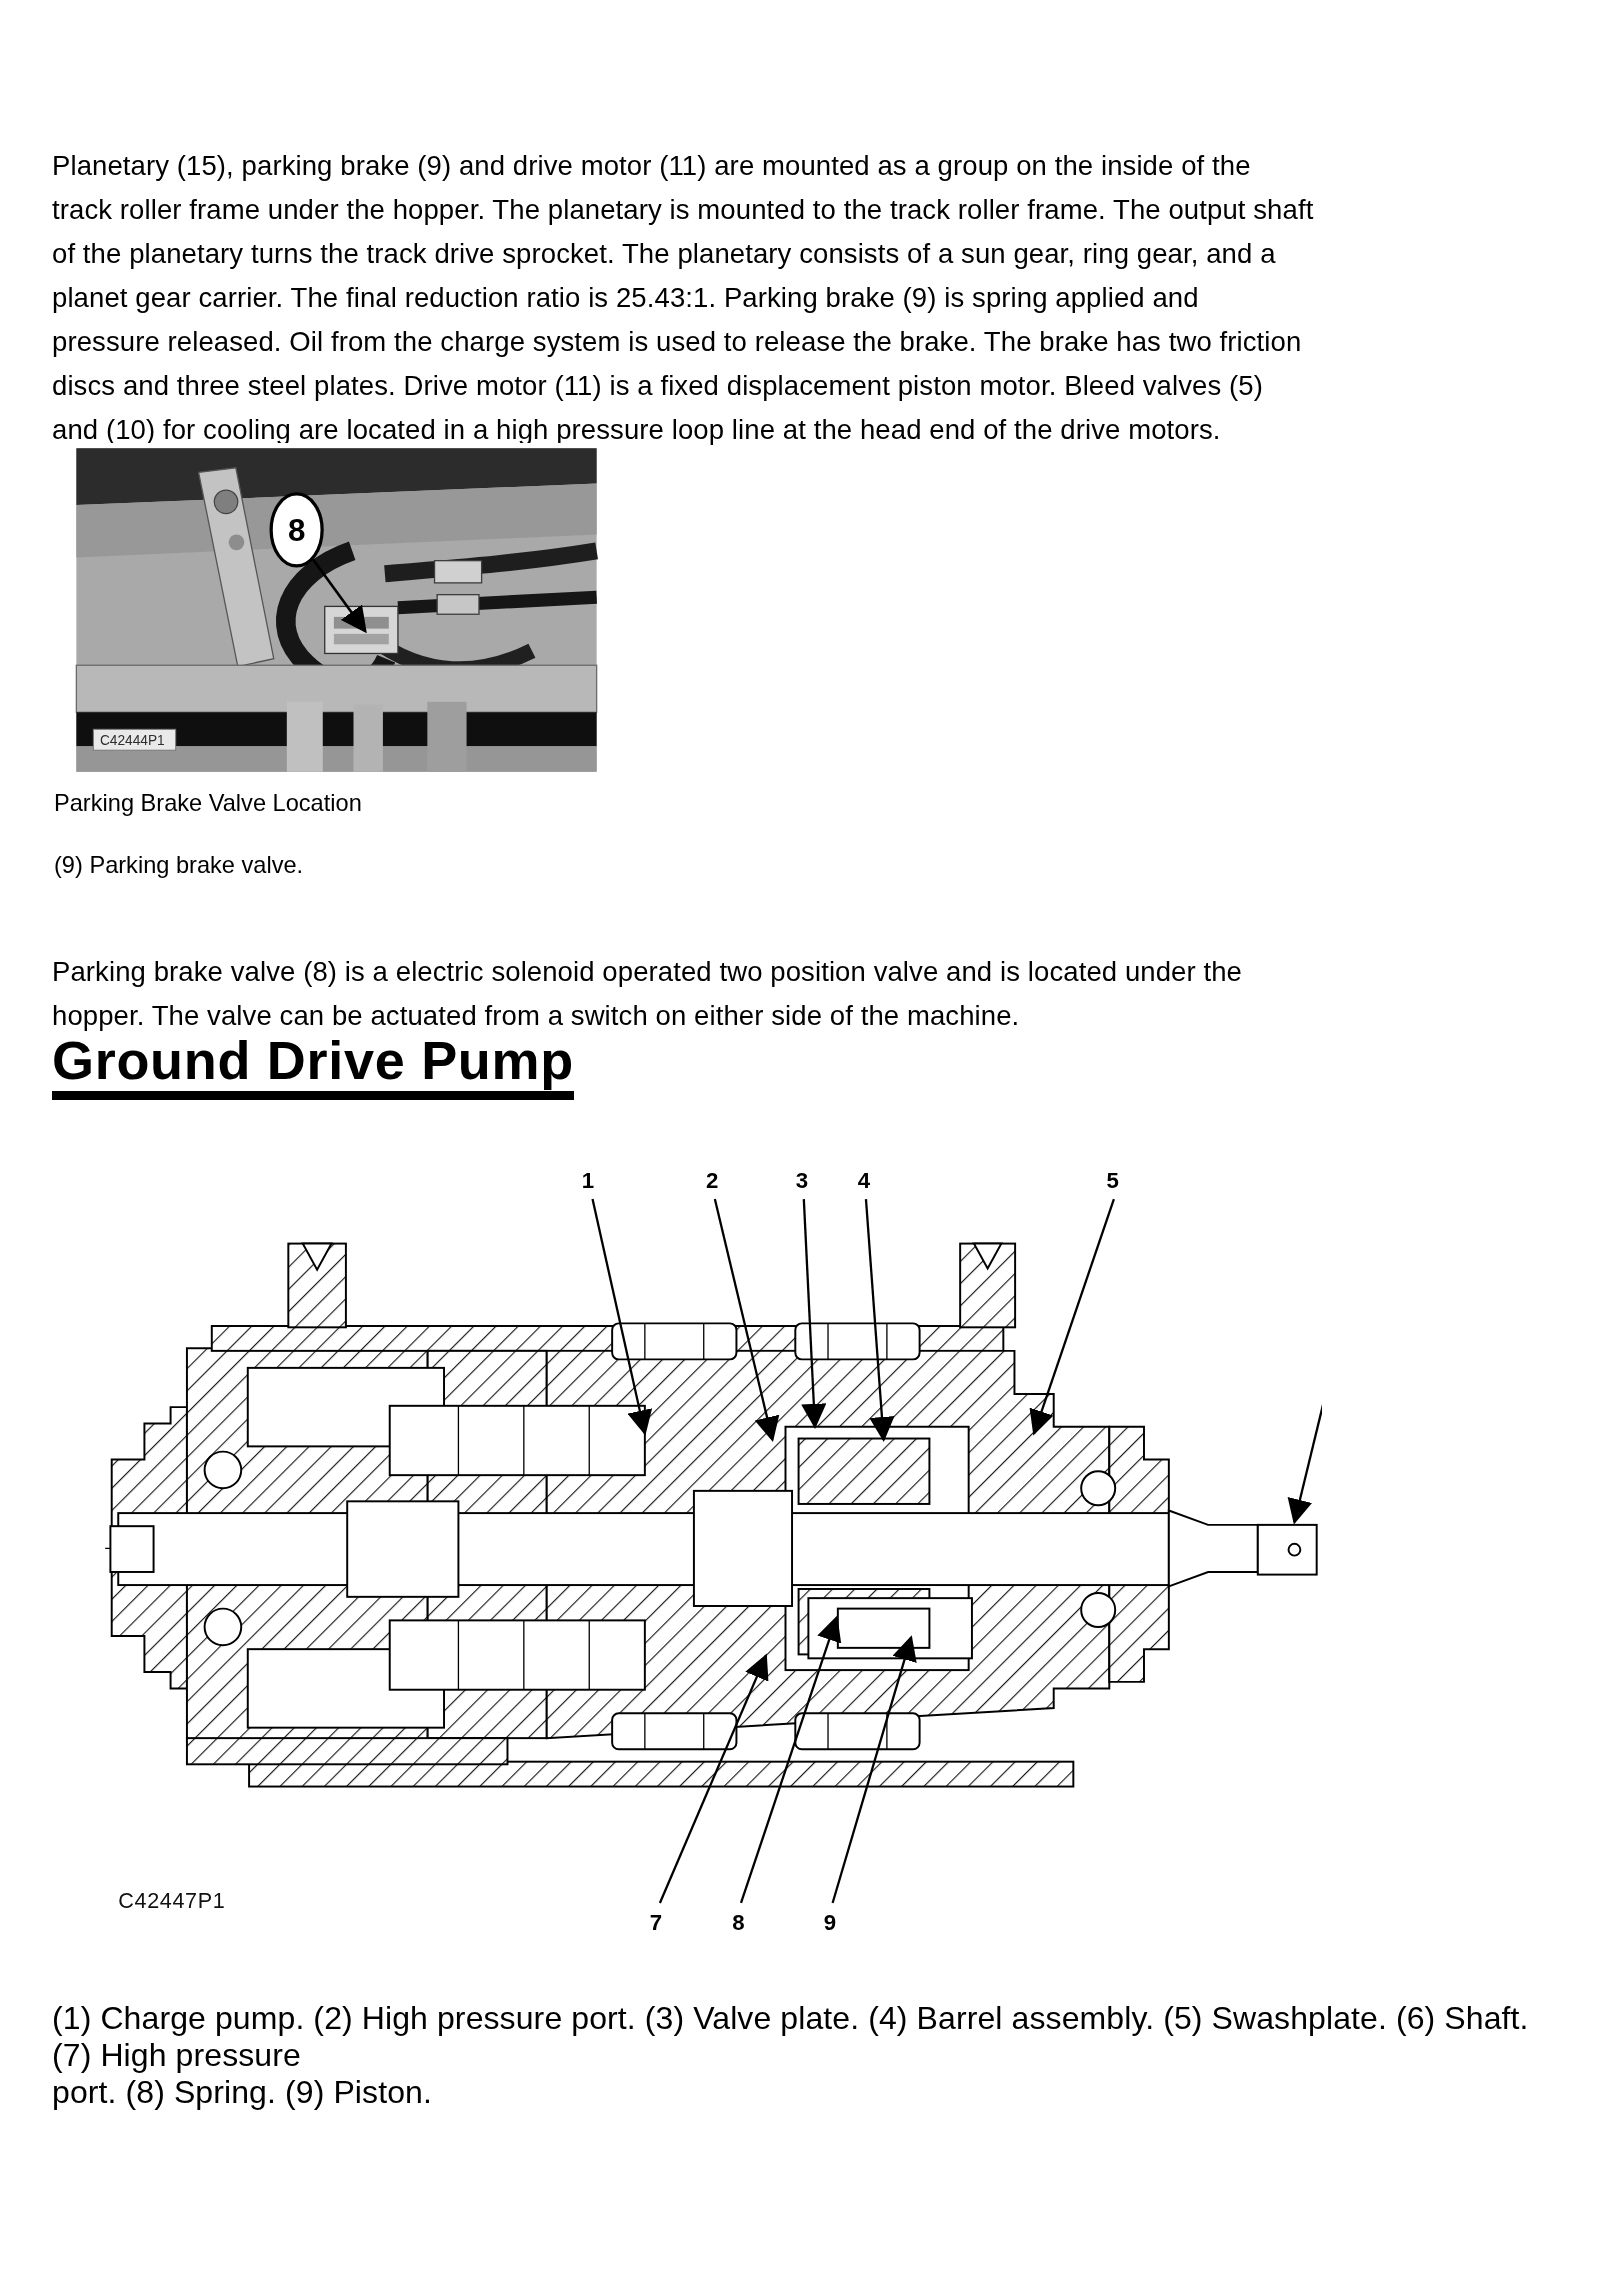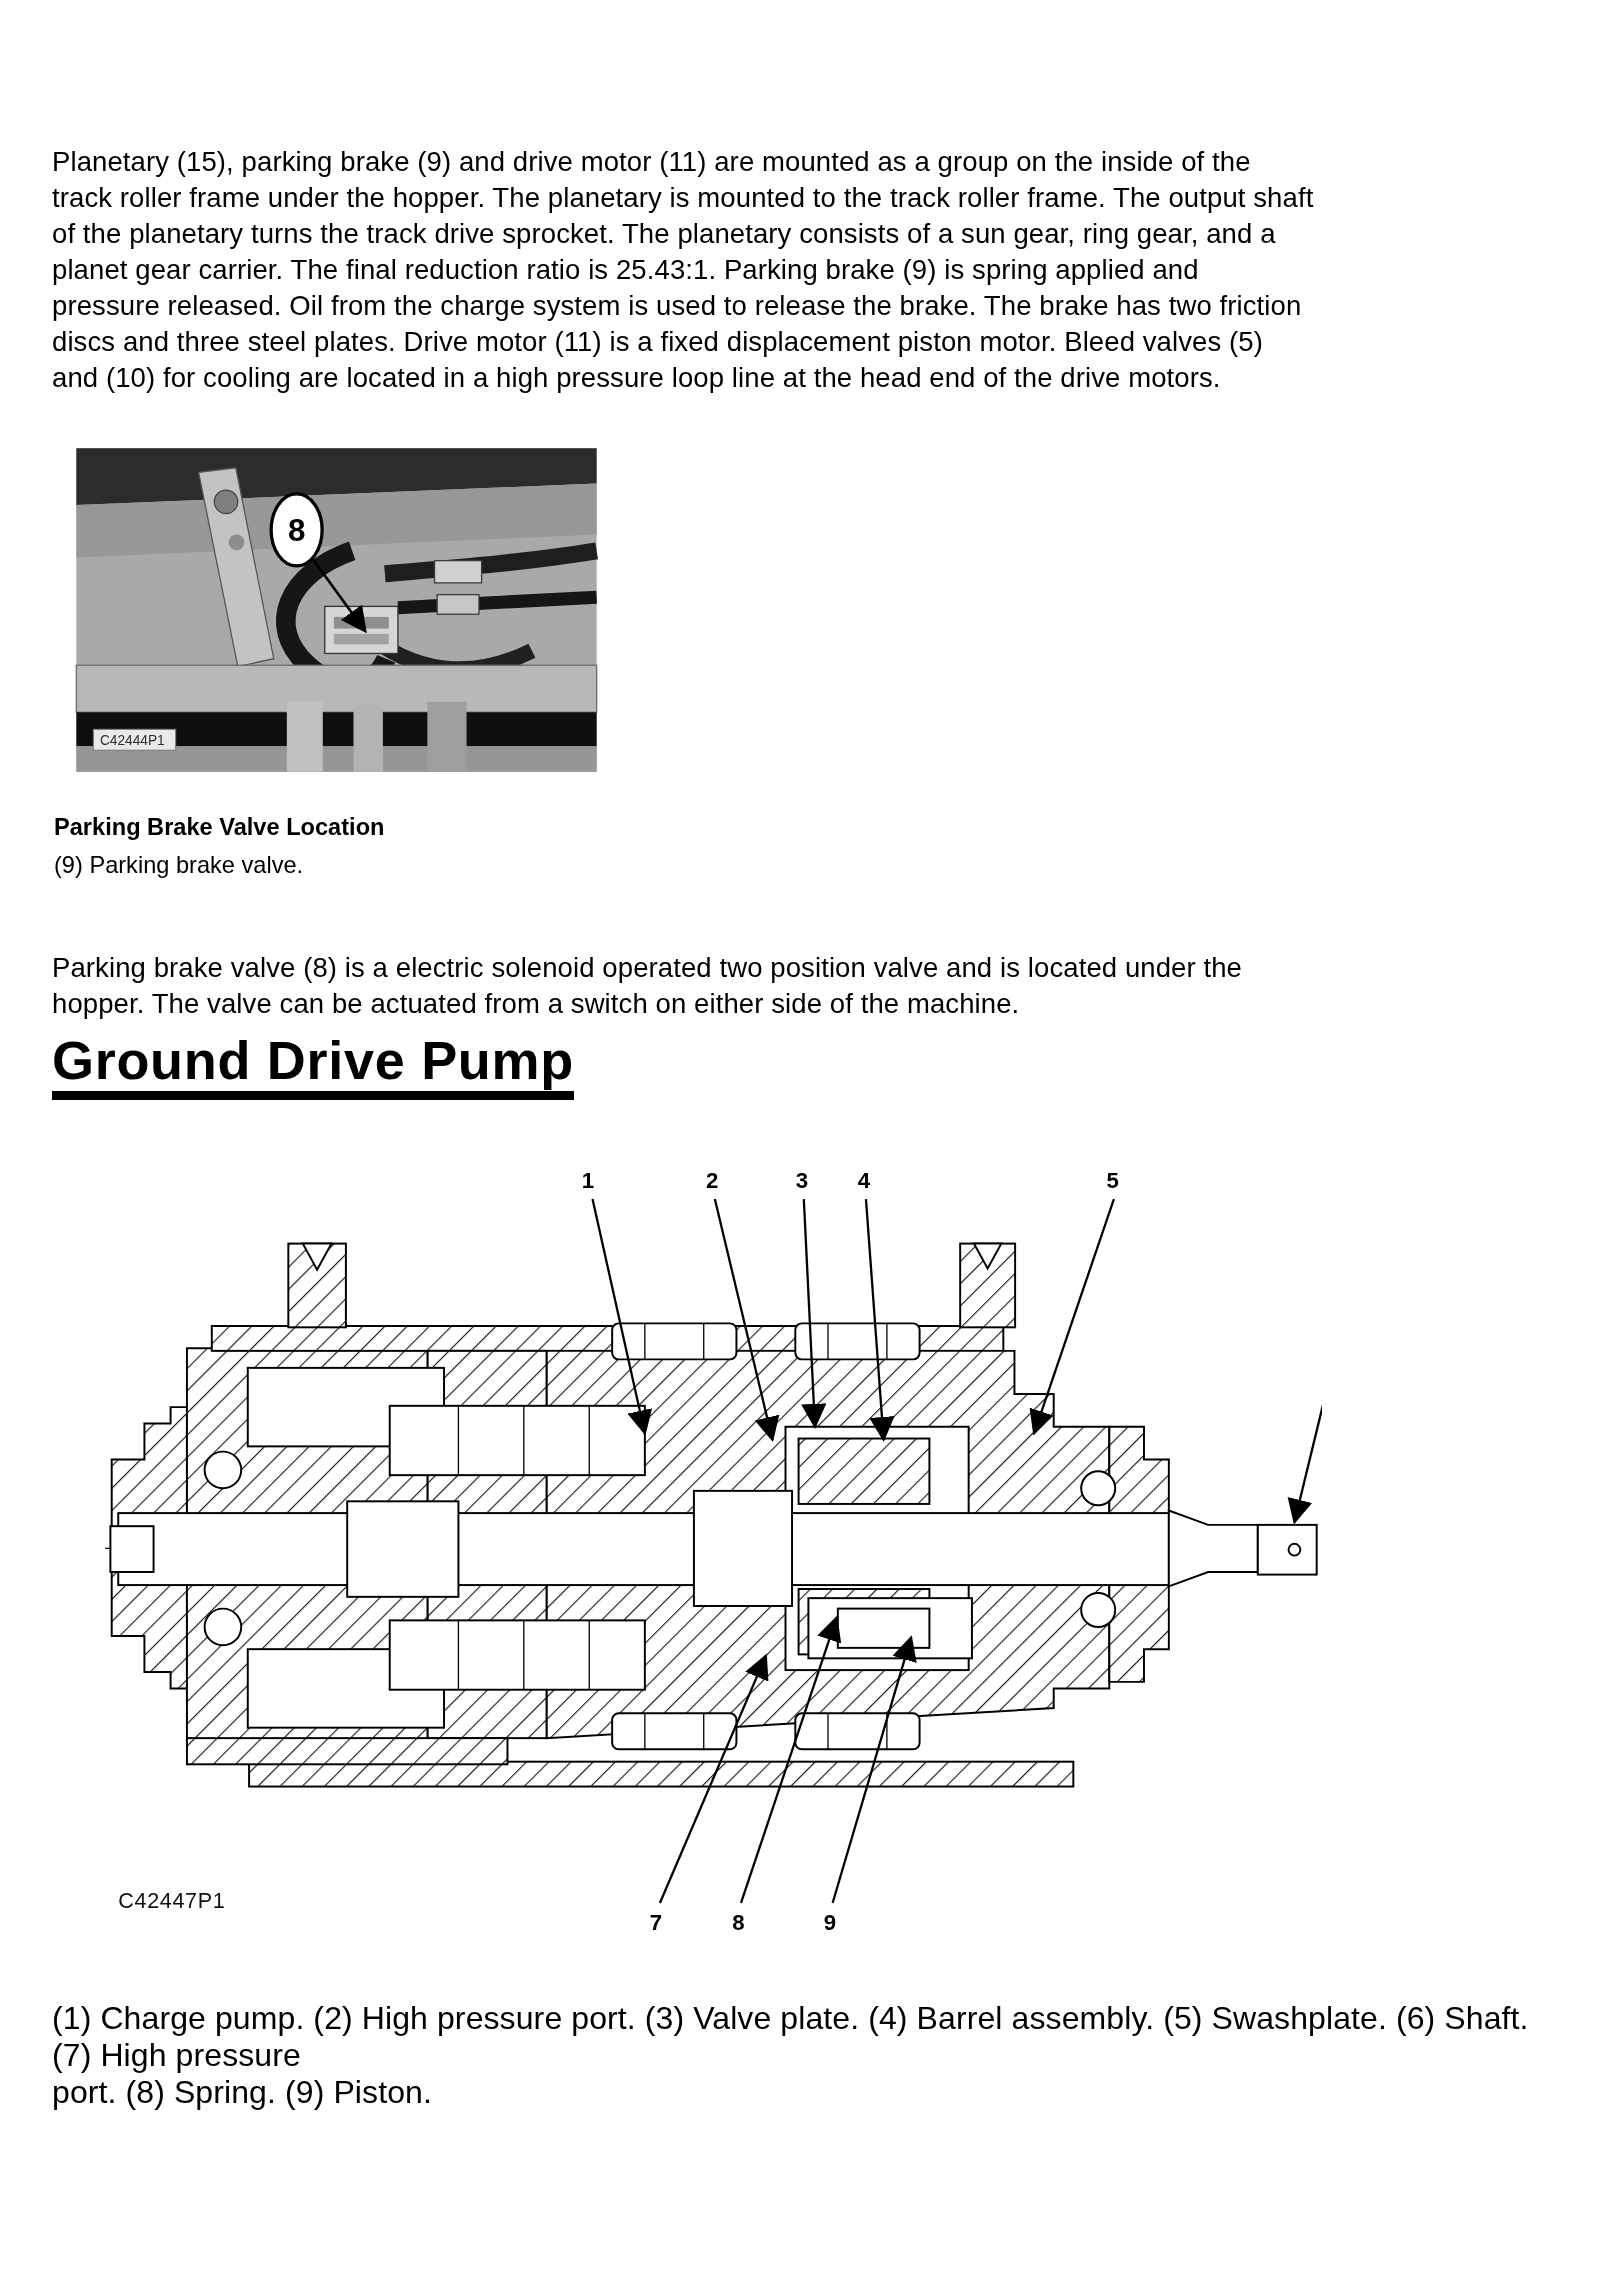--- a/index.html
+++ b/index.html
@@ -11,34 +11,34 @@
     color:#000;
     overflow:hidden;
     margin:0 auto;
   }
   .body-text{
     position:absolute;
     left:52px;
     width:1498px;
     margin:0;
     font-size:27.5px;
-    line-height:36px;
+    line-height:44px;
     white-space:pre-line;
     letter-spacing:0.1px;
   }
   .para1{top:144px;}
   .para2{top:950px;}
   .caption{
     position:absolute;
     left:54px;
     font-size:23.6px;
     line-height:29px;
     white-space:pre-line;
   }
-  .cap-title{top:813px;font-weight:bold;}
+  .cap-title{top:789px;}
   .cap-legend{top:851px;}
   .heading{
     position:absolute;
     left:52px;top:1032px;
     margin:0;
     display:inline-block;
     font-size:54px;
     font-weight:bold;
     line-height:1.05;
     border-bottom:9.8px solid #000;

